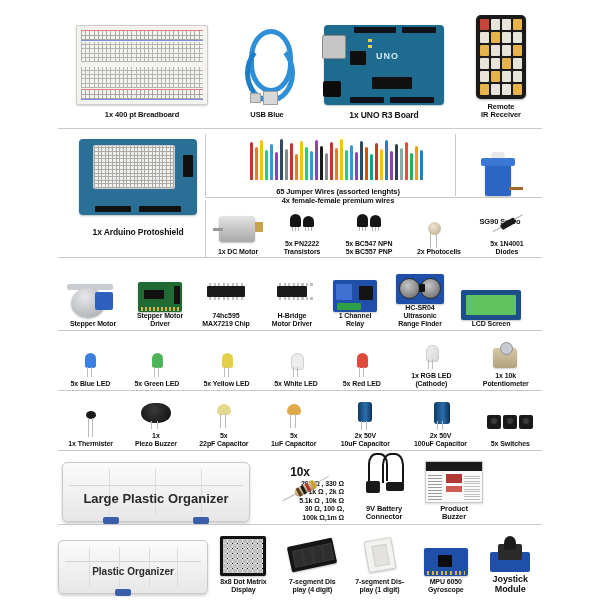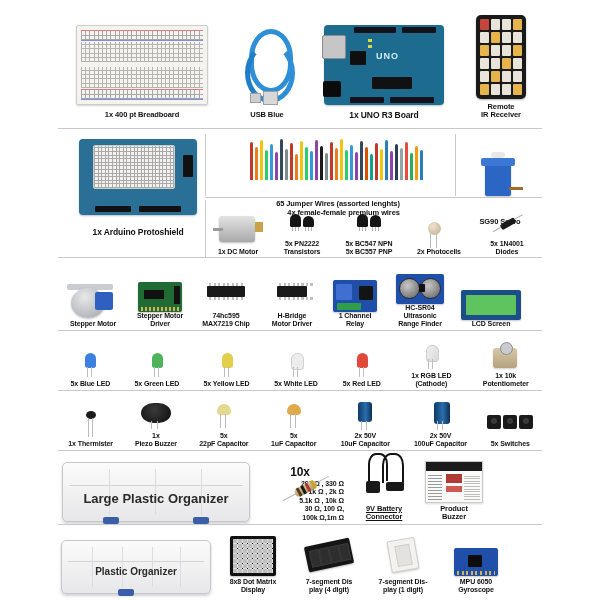--- a/index.html
+++ b/index.html
@@ -351,21 +351,21 @@
             <i style="left:137px;height:40px;background:#2980b9;"></i>
           <i style="left:142px;height:29px;background:#8e44ad;"></i>
             <i style="left:147px;height:36px;background:#2c3e50;"></i>
           <i style="left:152px;height:32px;background:#95a5a6;"></i>
             <i style="left:157px;height:38px;background:#e74c3c;"></i>
           <i style="left:162px;height:27px;background:#27ae60;"></i>
             <i style="left:167px;height:34px;background:#f39c12;"></i>
           <i style="left:172px;height:30px;background:#2980b9;"></i>
         </div>
       </div>
-      <div class="cap" style="margin-top:20px;white-space:pre-line;text-align:right;">65 Jumper Wires (assorted lenghts)
+      <div class="cap" style="margin-top:8px;white-space:pre-line;">65 Jumper Wires (assorted lenghts)
 4x female-female premium wires</div>
     </div>
 
     <div class="cell" style="width:84px;justify-content:flex-start;">
       <div class="art" style="height:62px;align-items:flex-end;">
         <div class="servo">
           <div class="body"></div>
             <div class="top"></div>
             <div class="horn"></div>
             <div class="wires"></div>
@@ -702,21 +702,21 @@
 
     <div class="cell" style="width:76px;">
       <div class="art" style="height:44px;align-items:flex-end;">
         <div class="battclip">
           <div class="wire" style="left:10px;top:2px;width:16px;height:26px;"></div>
           <div class="wire" style="left:24px;top:2px;width:18px;height:28px;"></div>
           <div class="snap"></div>
             <div class="snap2"></div>
         </div>
       </div>
-      <div class="cap" style="white-space:pre-line;margin-top:10px;text-decoration:underline;">9V Battery
+      <div class="cap" style="white-space:pre-line;margin-top:10px;">9V Battery
 Connector</div>
     </div>
 
     <div class="cell" style="width:64px;">
       <div class="art" style="height:44px;align-items:flex-end;">
         <div class="guide">
           <div class="hdr"></div>
             <div class="red"></div>
             <div class="red2"></div>
             <div class="bars"></div>
@@ -781,15 +781,26 @@
       <div class="art" style="height:42px;">
         <div class="mpu">
             <div class="ic"></div>
             <div class="pins"></div>
           </div>
       </div>
       <div class="cap sm" style="white-space:pre-line;margin-top:2px;">MPU 6050
 Gyroscope</div>
     </div>
 
+    <div class="cell" style="width:70px;">
+      <div class="art" style="height:42px;">
+        <div class="joy">
+            <div class="pcb"></div>
+            <div class="base"></div>
+            <div class="stick"></div>
+          </div>
+      </div>
+      <div class="cap sm lg" style="white-space:pre-line;margin-top:2px;font-size:9px;line-height:10px;">Joystick
+Module</div>
+    </div>
   </div>
 
 </div>
 
 </body></html>

